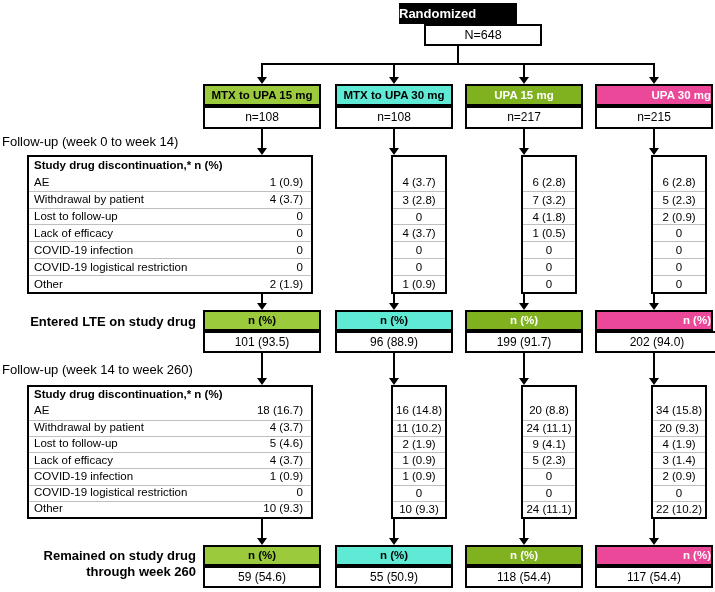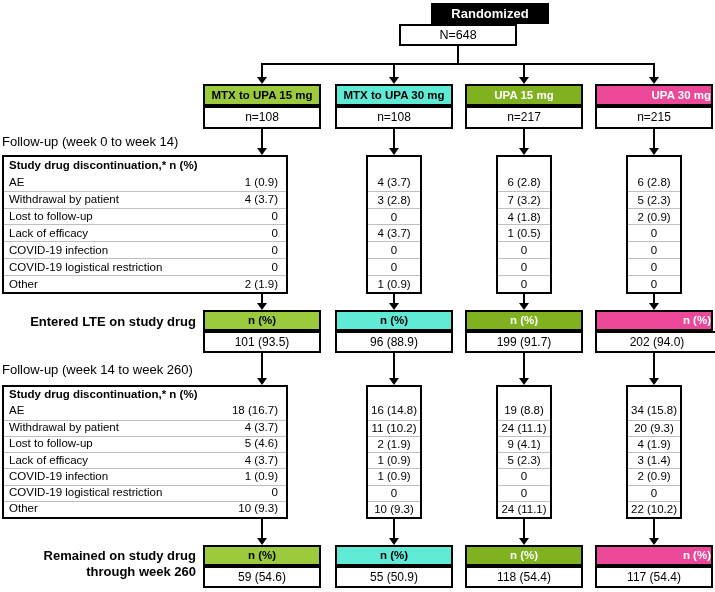--- a/index.html
+++ b/index.html
@@ -1,24 +1,24 @@
 <!DOCTYPE html>
 <html><head>
 <meta charset="utf-8">
 <style>
   html,body{margin:0;padding:0;background:#fff;}
   .canvas{position:relative;width:715px;height:592px;background:#fff;
           font-family:"Liberation Sans",sans-serif;color:#000;overflow:hidden;}
-  .box{position:absolute;background:#fff;border:2px solid #000;box-sizing:border-box;}
+  .box{position:absolute;background:#fff;border:2px solid #000;box-sizing:border-box;margin-left:25px;}
   .vline{position:absolute;width:2px;background:#000;}
   .hline{position:absolute;height:2px;background:#000;}
   .ahead{position:absolute;width:0;height:0;border-left:5px solid transparent;
          border-right:5px solid transparent;border-top:7px solid #000;}
   .rand-head{position:absolute;background:#000;color:#fff;font-weight:bold;font-size:13px;
-             text-align:center;line-height:21px;height:21px;box-sizing:border-box;margin-left:32px;}
+             text-align:left;line-height:21px;height:21px;box-sizing:border-box;}
   .arm-head{position:absolute;height:22px;border:2px solid #000;box-sizing:border-box;
             font-weight:bold;font-size:11.5px;text-align:center;line-height:18px;}
   .wbody{position:absolute;background:#fff;border:2px solid #000;box-sizing:border-box;
          text-align:center;font-size:12px;line-height:19px;height:23px;}
   .out-head{position:absolute;height:21px;border:2px solid #000;box-sizing:border-box;
             font-weight:bold;font-size:11.5px;text-align:center;line-height:17px;}
   .out-body{position:absolute;height:22px;border:2px solid #000;box-sizing:border-box;
             background:#fff;text-align:center;font-size:12px;line-height:18px;}
   .c0{background:#9BCB3C;color:#000;}
   .c1{background:#5eead4;color:#000;}
@@ -208,21 +208,21 @@
     <div class="nrow sep">11 (10.2)</div>
     <div class="nrow sep">2 (1.9)</div>
     <div class="nrow sep">1 (0.9)</div>
     <div class="nrow sep">1 (0.9)</div>
     <div class="nrow sep">0</div>
     <div class="nrow sep">10 (9.3)</div>
   </div>
 
   <div class="box nbox s2" style="left:496px;top:385px;width:56px;height:134px">
     <div class="nrow"></div>
-    <div class="nrow">19 (8.8)</div>
+    <div class="nrow">20 (8.8)</div>
     <div class="nrow sep">24 (11.1)</div>
     <div class="nrow sep">9 (4.1)</div>
     <div class="nrow sep">5 (2.3)</div>
     <div class="nrow sep">0</div>
     <div class="nrow sep">0</div>
     <div class="nrow sep">24 (11.1)</div>
   </div>
 
   <div class="box nbox s2" style="left:626px;top:385px;width:56px;height:134px">
     <div class="nrow"></div>

